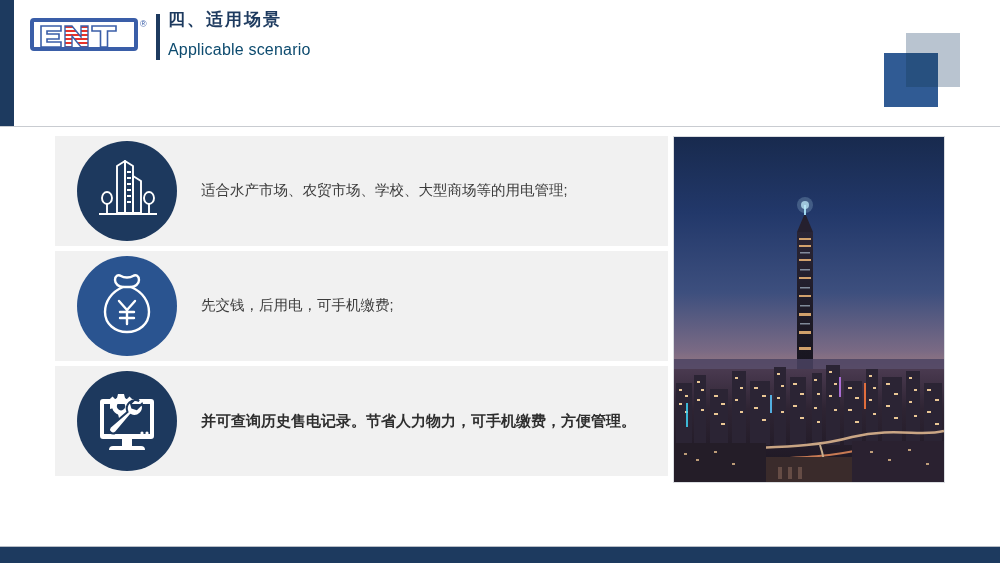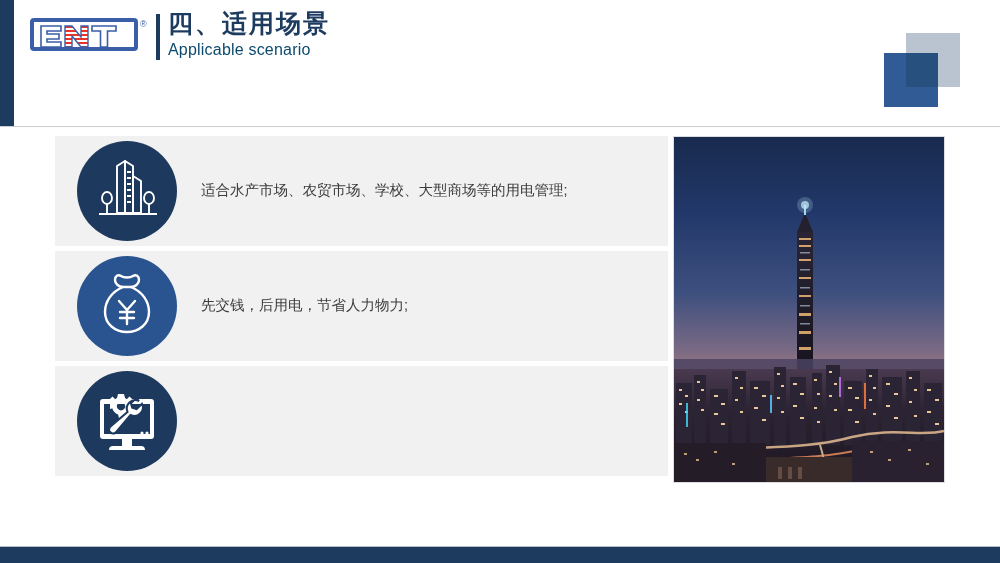--- a/index.html
+++ b/index.html
@@ -34,21 +34,21 @@
     position:absolute;left:110px;top:2px;
     font-size:9px;color:#3a5ea8;line-height:1;
   }
 
   .title-divider{
     position:absolute;left:156px;top:14px;width:4px;height:46px;
     background:#1d3a5f;
   }
   .title-cn{
     position:absolute;left:168px;top:10px;
-    font-size:25px;font-weight:bold;color:#1d3a5f;
+    font-size:17px;font-weight:bold;color:#1d3a5f;
     letter-spacing:2px;line-height:1.15;white-space:nowrap;
     font-family:"DejaVu Sans","Liberation Sans",sans-serif;
   }
   .title-en{
     position:absolute;left:168px;top:41px;
     font-size:16px;color:#0c4a6e;letter-spacing:.2px;
     white-space:nowrap;
   }
 
   
@@ -163,21 +163,21 @@
       <div class="row-circle c-blue">
         <svg width="100" height="100" viewBox="0 0 100 100">
           <g fill="none" stroke="#ffffff" stroke-width="2.4" stroke-linejoin="round" stroke-linecap="round">
             <path d="M38 24 C38 20 41 18 44 20 C47 22 53 22 56 20 C59 18 62 20 62 24 C62 28 58 31 54 31 L46 31 C42 31 38 28 38 24 Z"></path>
             <path d="M46 31 C34 36 28 46 28 56 C28 68 38 76 50 76 C62 76 72 68 72 56 C72 46 66 36 54 31"></path>
             <path d="M42 45 L50 54 L58 45"></path>
             <path d="M43 56 h14 M43 62 h14 M50 54 v14"></path>
           </g>
         </svg>
       </div>
-      <div class="row-text">先交钱，后用电，节省人力物力;</div>
+      <div class="row-text">先交钱，后用电，可手机缴费;</div>
     </div>
 
     <div class="row">
       <div class="row-circle c-navy">
         <svg width="100" height="100" viewBox="0 0 100 100">
           <g fill="#ffffff">
             <path d="M26 28 h48 a3 3 0 0 1 3 3 v34 a3 3 0 0 1 -3 3 h-48 a3 3 0 0 1 -3 -3 v-34 a3 3 0 0 1 3 -3 z
                      M27 33 v30 h46 v-30 z"></path>
             <rect x="45" y="68" width="10" height="7"></rect>
             <path d="M36 75 h28 a4 4 0 0 1 4 4 h-36 a4 4 0 0 1 4 -4 z"></path>
@@ -190,20 +190,21 @@
             <path d="M41 23 h6 l1 4 h-8 z"></path>
             <path d="M41 43 h6 l-1 4 h-4 z"></path>
             <path d="M33 32 v6 l4 -1 v-4 z"></path>
             <path d="M51 32 v6 l4 -1 v-4 z"></path>
             <path d="M35.5 25.5 l4.2 4.2 l-2.8 2.8 l-4.2 -4.2 z"></path>
             <path d="M52.5 25.5 l-4.2 4.2 l2.8 2.8 l4.2 -4.2 z"></path>
           </g>
           <path d="M62 30 a8.5 8.5 0 0 0 -11.5 11 L33 56 a4 4 0 0 0 5.6 5.6 L53.5 44 A8.5 8.5 0 0 0 65 32.8 L59.6 38 L55.2 36.6 L53.9 32.3 L59.3 27 Z" fill="#ffffff" stroke="#1d395e" stroke-width="2"></path>
         </svg>
       </div>
+      <div class="row-text bold">并可查询历史售电记录。节省人力物力，可手机缴费，方便管理。</div>
     </div>
 
   </div>
 
   <div class="photo">
     <svg width="270" height="345" viewBox="0 0 270 345">
       <defs>
         <linearGradient id="sky" x1="0" y1="0" x2="0" y2="1">
           <stop offset="0%" stop-color="#182a4e"></stop>
           <stop offset="22%" stop-color="#22386a"></stop>

